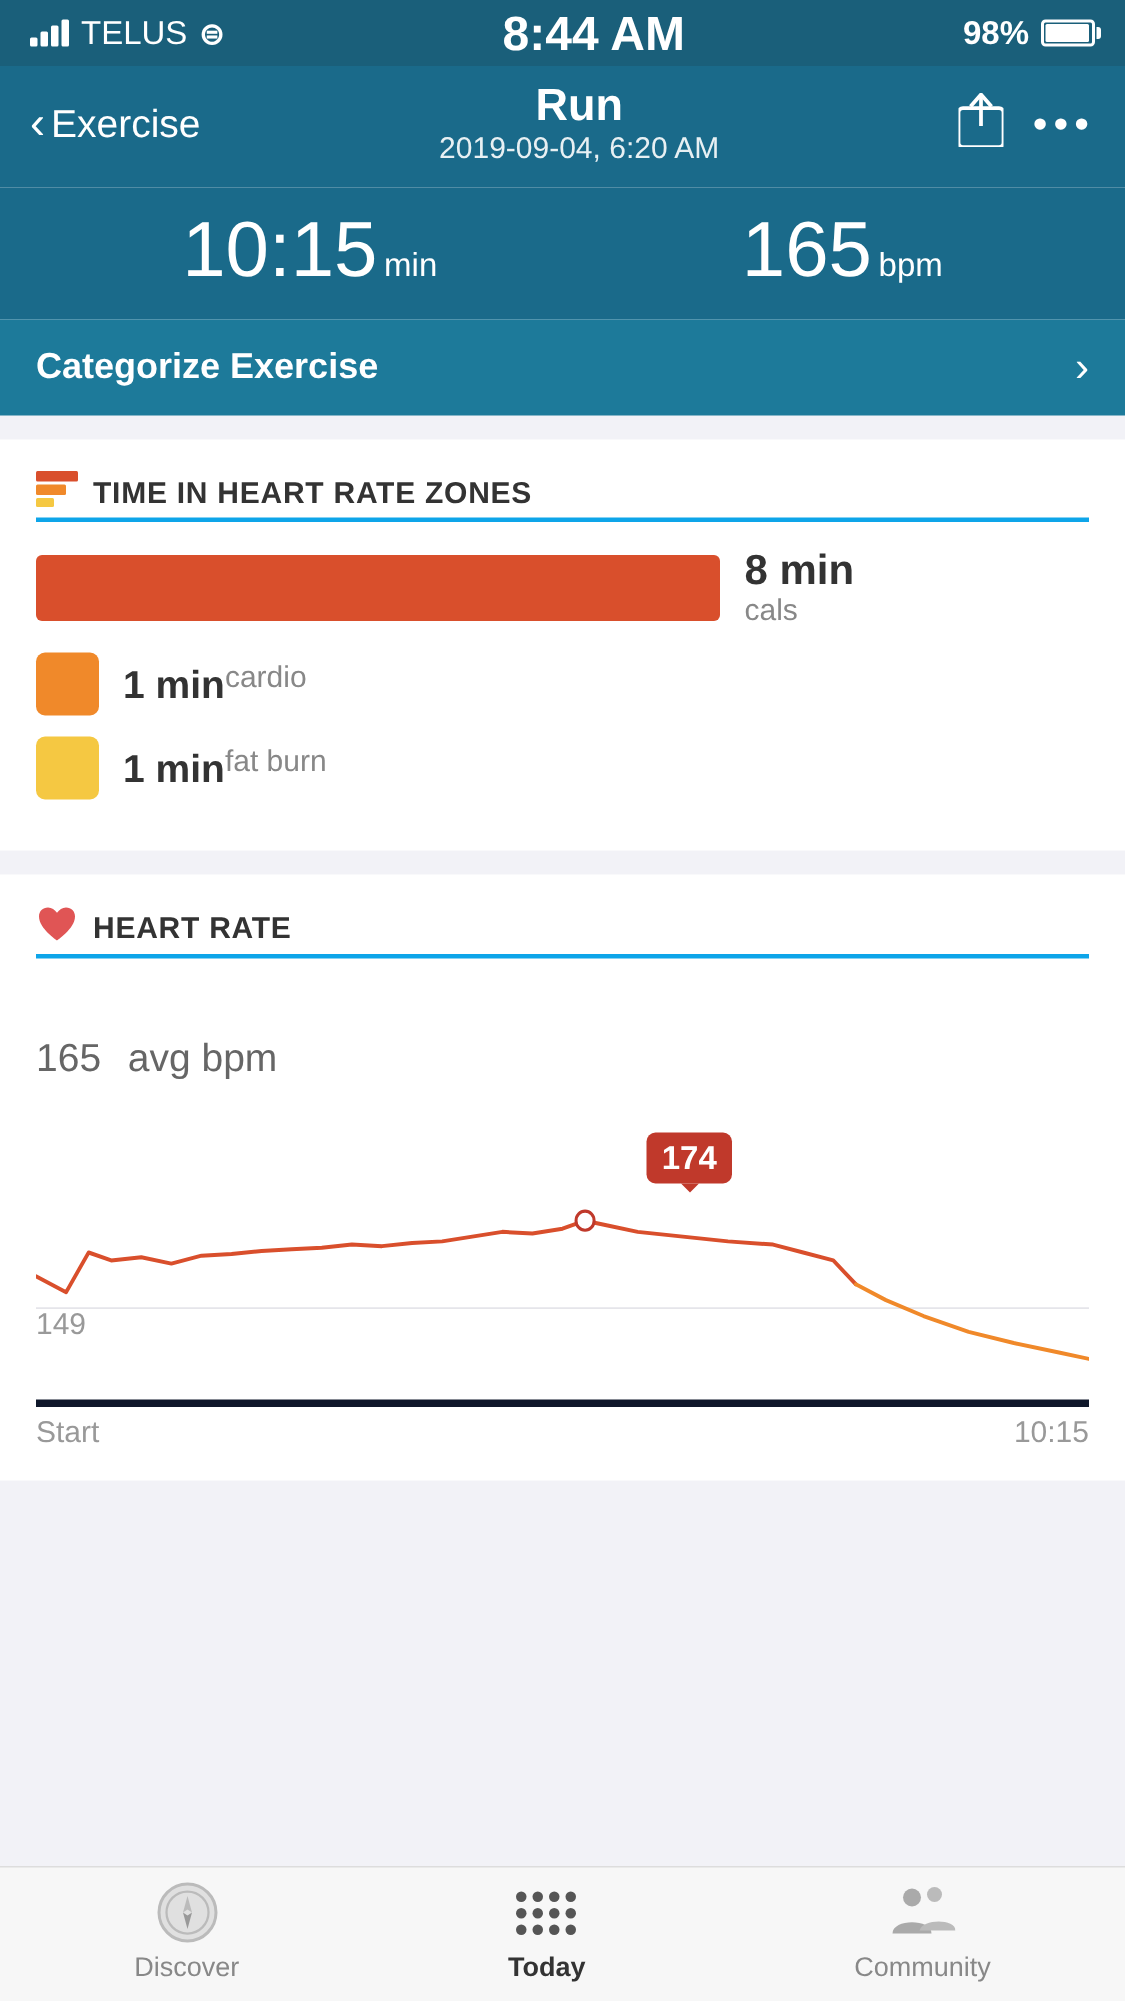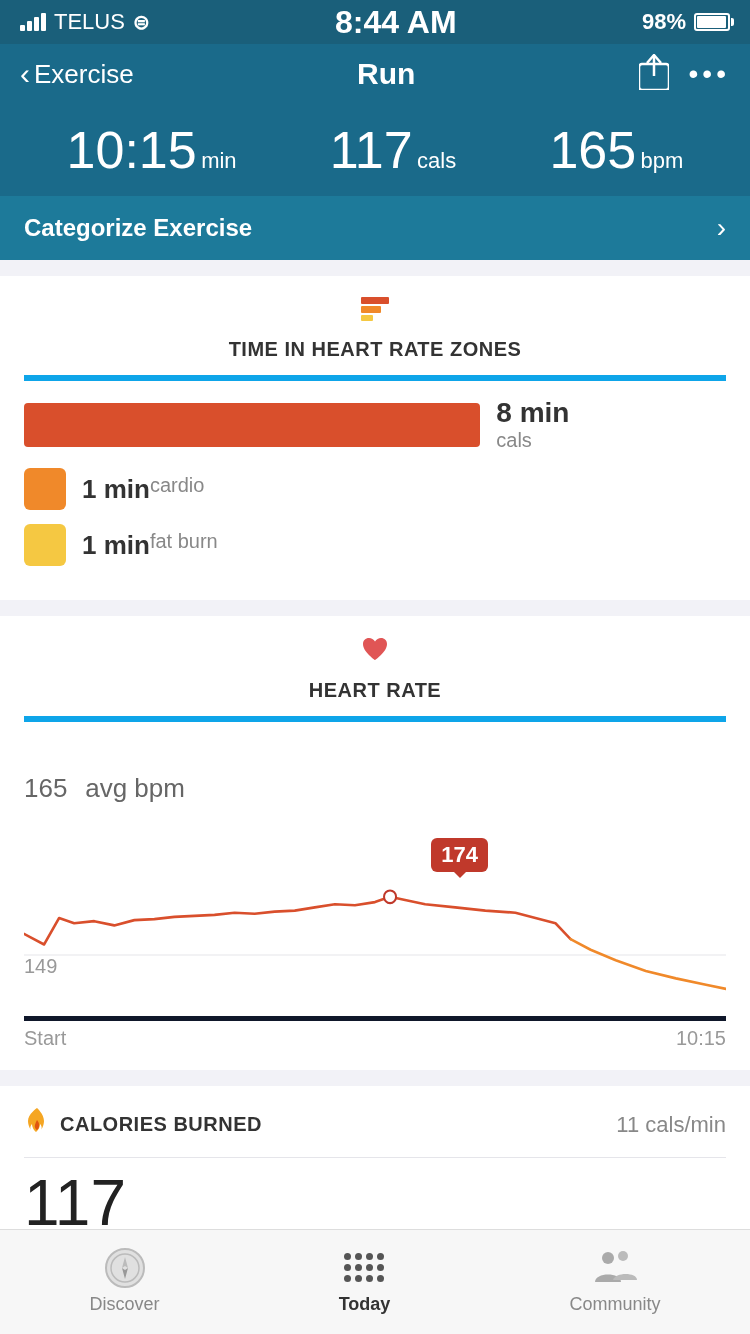--- a/index.html
+++ b/index.html
@@ -121,24 +121,22 @@
     
     .section {
       background: white;
       margin-top: 16px;
       padding: 20px 24px;
     }
     .section-header {
       display: flex;
       align-items: center;
       gap: 10px;
-      padding-bottom: 14px;
-      border-bottom: 6px solid #0ea5e9;
+      border-bottom: 3px solid #0ea5e9;
       margin-bottom: 16px;
-      flex-direction: column;
     }
     .section-icon { font-size: 28px; }
     .section-title {
       font-size: 20px;
       font-weight: 700;
       letter-spacing: 0.5px;
       color: #333;
       text-transform: uppercase;
     }
 
@@ -230,21 +228,21 @@
     .calories-left { display: flex; align-items: center; gap: 10px; }
     .calories-rate { font-size: 22px; color: #888; }
     .calories-value { font-size: 64px; font-weight: 300; color: #222; }
 
     
     .tab-bar {
       position: fixed;
       bottom: 0;
       left: 0;
       width: 750px;
-      height: 105px;
+      height: 90px;
       background: #f7f7f7;
       border-top: 1px solid #ddd;
       display: flex;
       justify-content: space-around;
       align-items: center;
       padding-bottom: 4px;
     }
     .tab-item {
       display: flex;
       flex-direction: column;
@@ -300,44 +298,39 @@
     </div>
   </div>
 
   <div class="nav-header">
     <div class="nav-back">
       <span class="nav-back-arrow">‹</span>
       <span class="nav-back-text">Exercise</span>
     </div>
     <div class="nav-center">
       <div class="nav-title">Run</div>
+      <div class="nav-subtitle">2019-09-04, 6:20 AM</div>
     </div>
     <div class="nav-actions">
       <div style="cursor:pointer;">
         <svg width="30" height="36" viewBox="0 0 30 36" fill="white">
           <rect x="0" y="10" width="30" height="26" rx="3" ry="3" fill="none" stroke="white" stroke-width="2.5"></rect>
           <line x1="15" y1="1" x2="15" y2="22" stroke="white" stroke-width="2.5"></line>
           <polyline points="8,9 15,1 22,9" fill="none" stroke="white" stroke-width="2.5" stroke-linejoin="round"></polyline>
         </svg>
       </div>
       <div style="cursor:pointer;color:white;font-size:28px;letter-spacing:4px;">•••</div>
     </div>
   </div>
 
   <div class="stats-bar">
     <div class="stat-item">
       <div>
         <span class="stat-value">10:15</span>
         <span class="stat-unit">min</span>
-      </div>
-    </div>
-    <div class="stat-item">
-      <div>
-        <span class="stat-value">117</span>
-        <span class="stat-unit">cals</span>
       </div>
     </div>
     <div class="stat-item">
       <div>
         <span class="stat-value">165</span>
         <span class="stat-unit">bpm</span>
       </div>
     </div>
   </div>
 
@@ -455,37 +448,20 @@
         <circle cx="365" cy="65" r="6" fill="white" stroke="#c0392b" stroke-width="2"></circle>
       </svg>
     </div>
 
     <div class="chart-labels">
       <span>Start</span>
       <span>10:15</span>
     </div>
   </div>
 
-  <div class="calories-section">
-    <div class="calories-header">
-      <div class="calories-left">
-        <span class="section-icon">
-          <svg width="26" height="30" viewBox="0 0 26 30">
-            <path d="M13 2 C13 2 20 8 20 15 C20 20 17 24 17 24 C17 24 19 21 16 18 C16 18 16 23 12 26 C12 26 8 23 8 18 C8 18 5 21 7 24 C7 24 4 20 4 15 C4 8 13 2 13 2Z" fill="#f5a623"></path>
-            <path d="M13 14 C13 14 16 17 15 21 C14.5 23 13 24 13 24 C13 24 10 22 11 19 C11.5 17 13 14 13 14Z" fill="#e05510"></path>
-          </svg>
-        </span>
-        <span class="section-title">CALORIES BURNED</span>
-      </div>
-      <span class="calories-rate">11 cals/min</span>
-    </div>
-    <div class="calories-value">
-      <span style="font-size:64px;font-weight:300;color:#222;">117</span>
-    </div>
-  </div>
 
 </div>
 
 <div class="tab-bar">
 
   <div class="tab-item">
     <div class="tab-icon">
       <svg width="42" height="42" viewBox="0 0 42 42">
         <circle cx="21" cy="21" r="19" fill="#e0e0e0" stroke="#bbb" stroke-width="2"></circle>
         <circle cx="21" cy="21" r="14" fill="none" stroke="#bbb" stroke-width="1.5"></circle>

